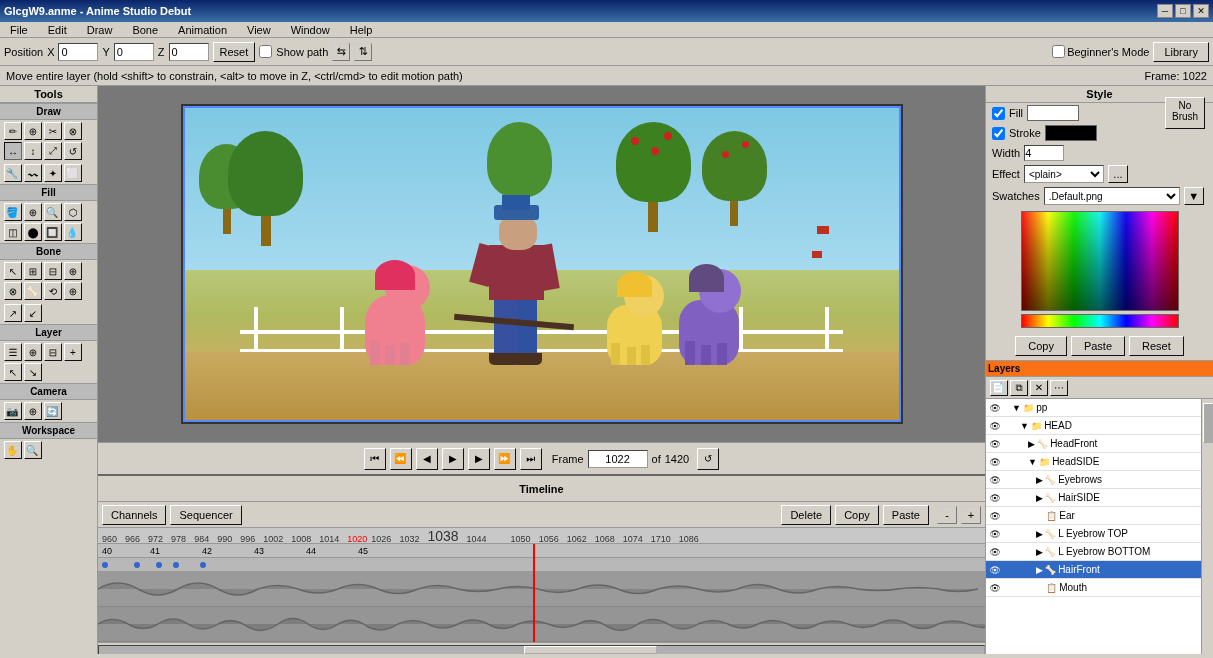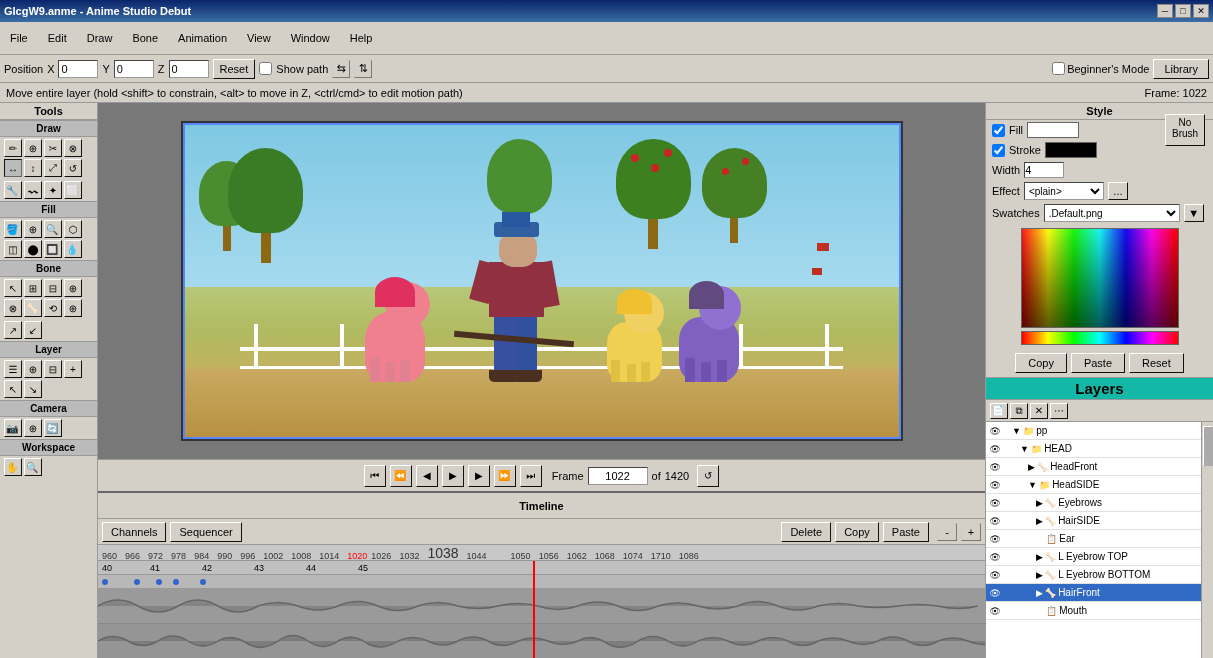--- a/index.html
+++ b/index.html
@@ -25,21 +25,21 @@
       font-size: 9px;
       display: flex; align-items: center; justify-content: center;
       cursor: pointer;
       color: #000;
     }
     
     
     .menu-bar {
       background: #d4d0c8;
       border-bottom: 1px solid #999;
-      height: 33px;
+      height: 16px;
       display: flex;
       align-items: center;
       padding: 0 4px;
       gap: 8px;
     }
     .menu-item { font-size: 11px; padding: 2px 6px; cursor: pointer; }
     
     
     .toolbar {
       background: #d4d0c8;
@@ -325,26 +325,26 @@
     }
     
     
     .layers-section {
       flex: 1;
       display: flex;
       flex-direction: column;
       overflow: hidden;
     }
     .layers-header {
-      background: #14b8a6;
+      background: #f97316;
       border-bottom: 1px solid #999;
       padding: 2px;
-      font-size: 15px;
+      font-size: 10px;
       font-weight: bold;
-      text-align: center;
+      text-align: left;
     }
     .layers-toolbar {
       height: 22px;
       background: #d4d0c8;
       border-bottom: 1px solid #999;
       display: flex;
       align-items: center;
       padding: 0 4px;
       gap: 2px;
     }

